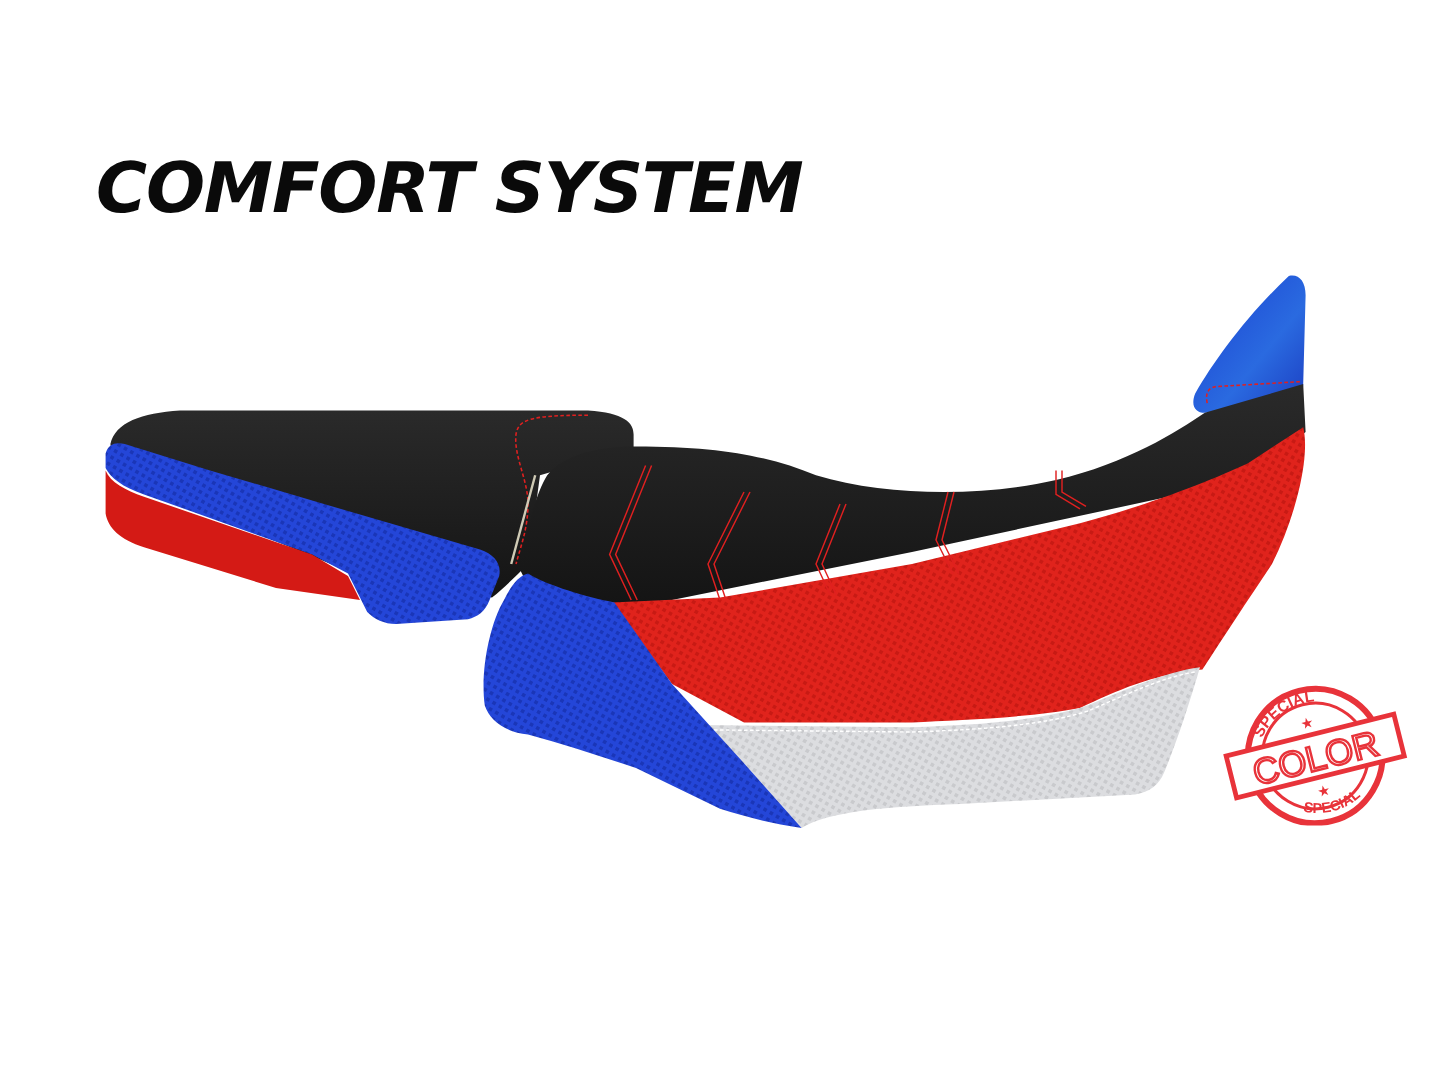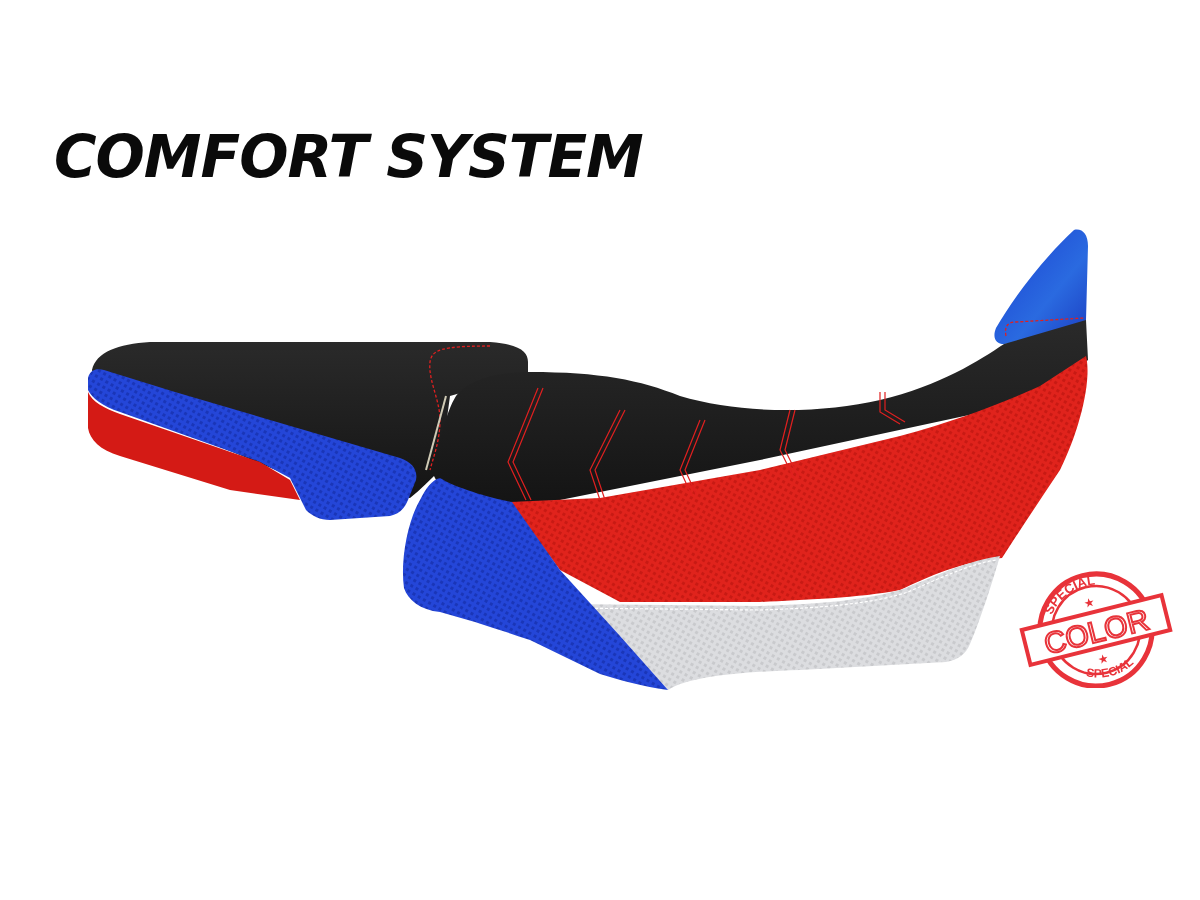--- a/index.html
+++ b/index.html
@@ -9,21 +9,21 @@
     }
     body {
       width: 1200px;
       height: 900px;
       position: relative;
       overflow: hidden;
       font-family: "Liberation Sans", sans-serif;
     }
     .headline {
       position: absolute;
-      left: 54px;
+      left: 80px;
       top: 128px;
       font-family: "DejaVu Sans", sans-serif;
       font-style: italic;
       font-weight: bold;
       font-size: 58px;
       letter-spacing: -1px;
       color: #0a0a0a;
       white-space: nowrap;
       line-height: 1;
     }

